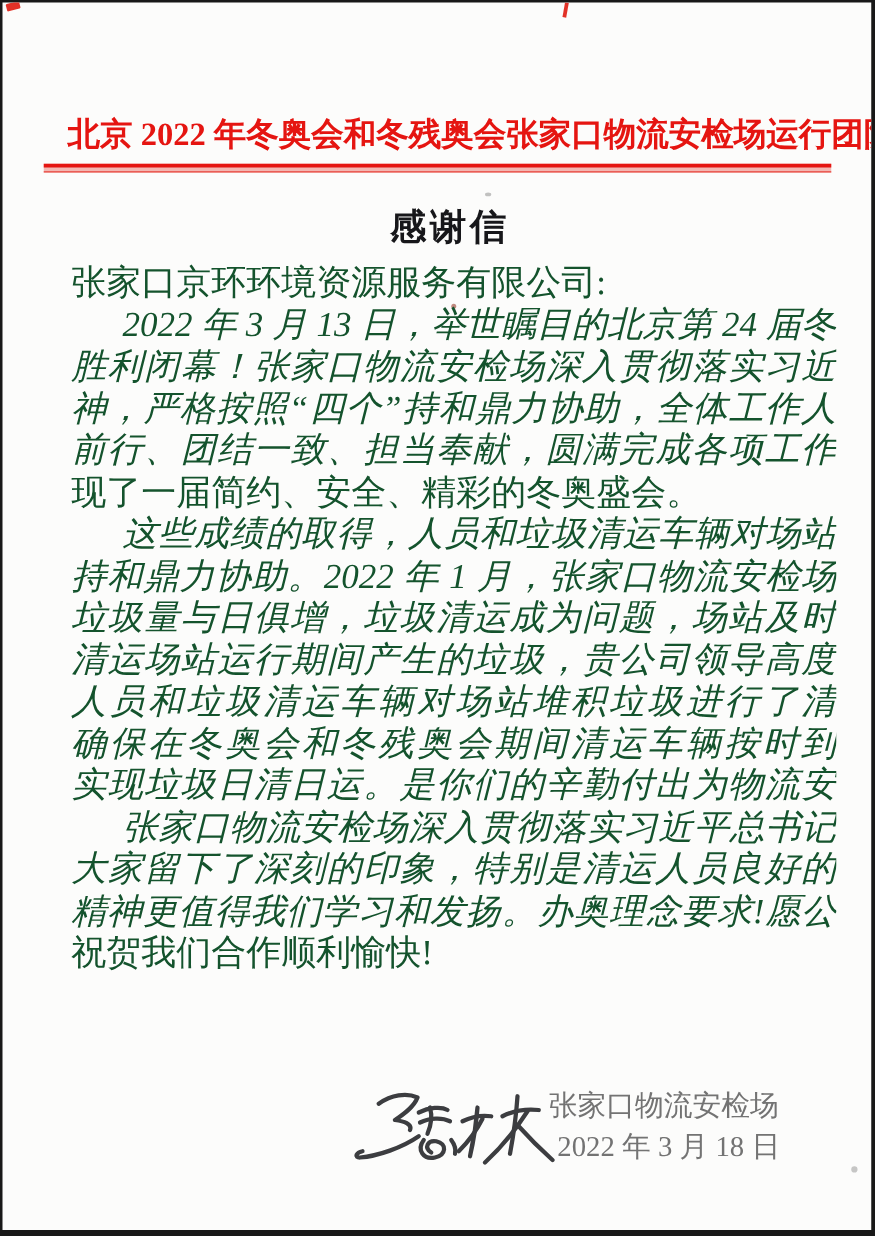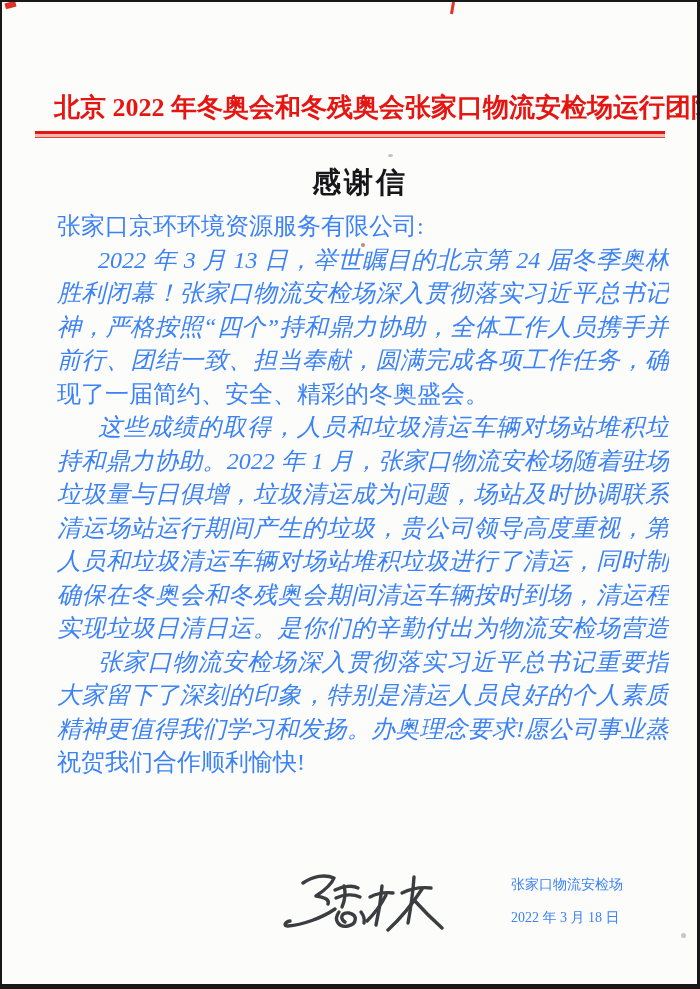--- a/index.html
+++ b/index.html
@@ -39,31 +39,31 @@
     position: absolute; top: 162px; left: 52px; right: 31px; margin: 0;
     text-align: center;
     font-family: Liberation Sans, sans-serif;
     font-size: 29px; line-height: 36px; font-weight: 700;
     letter-spacing: 3px; color: #17171a;
   }
 
   
   .body {
     position: absolute; top: 208px; left: 55px; width: 612px;
-    font-size: 24px; line-height: 33.5px; color: #3b82f6;
+    font-size: 28px; line-height: 33.5px; color: #14532d;
   }
   .line { height: 33.5px; overflow: hidden; }
   .indent { padding-left: 41px; }
   .fill { text-align: justify; text-align-last: justify; font-style: italic; }
 
   
   .sign-block {
     position: absolute; top: 866px; right: 66px;
-    font-size: 14px; line-height: 33px; color: #3b82f6;
-    text-align: left;
+    font-size: 23px; line-height: 33px; color: #737373;
+    text-align: center;
   }
   .sign-org { padding-right: 8px; }
 
   .sig-svg { position: absolute; left: 270px; top: 855px; }
 
   
   .mark { position: absolute; }
   .mark-a { left: 3px; top: 0; width: 11px; height: 6px; background: #e23127; transform: rotate(-15deg); border-radius: 1px; }
   .mark-b { left: 449px; top: 0; width: 3px; height: 12px; background: #e23127; transform: rotate(10deg); }
   .speck-1 { left: 359px; top: 241px; width: 4px; height: 4px; background: #b5766a; border-radius: 50%; opacity: .85; }

